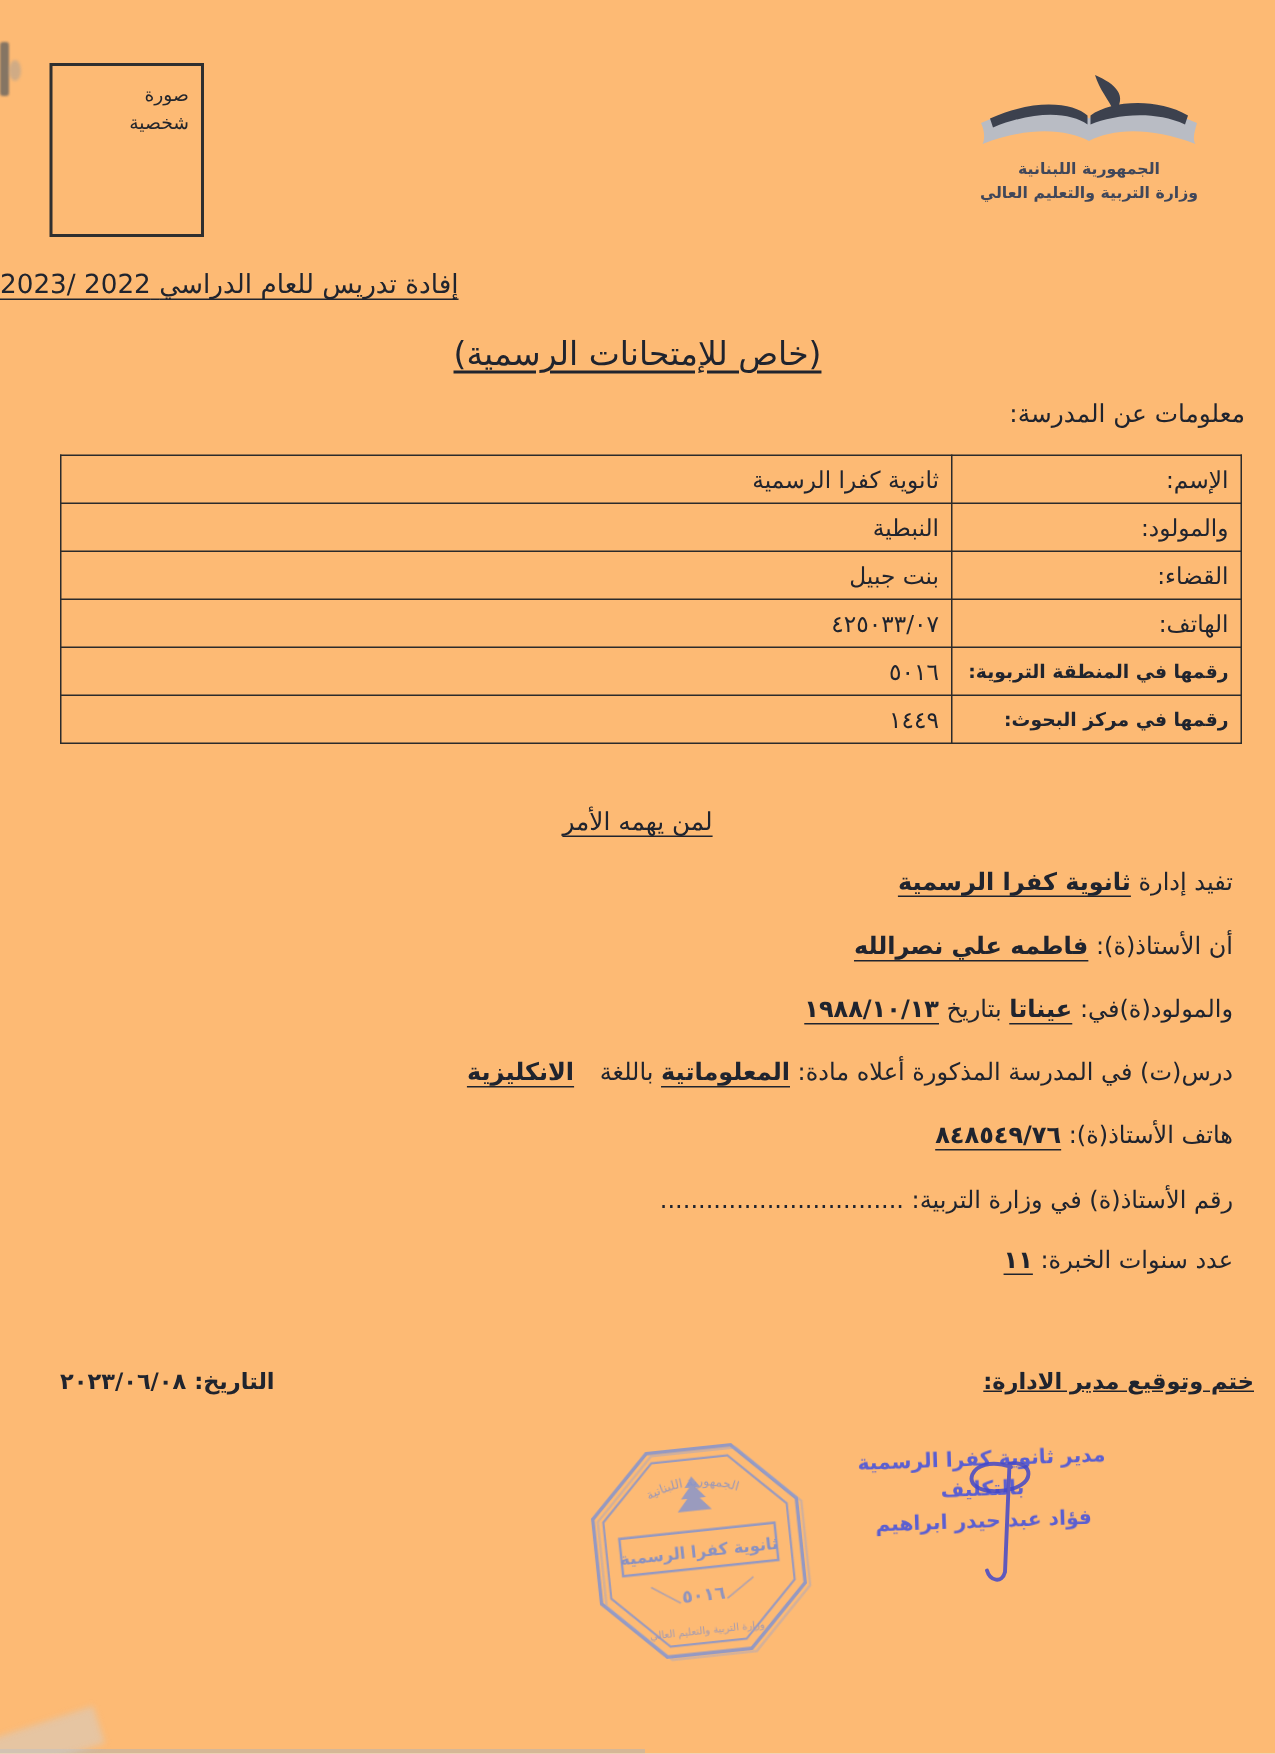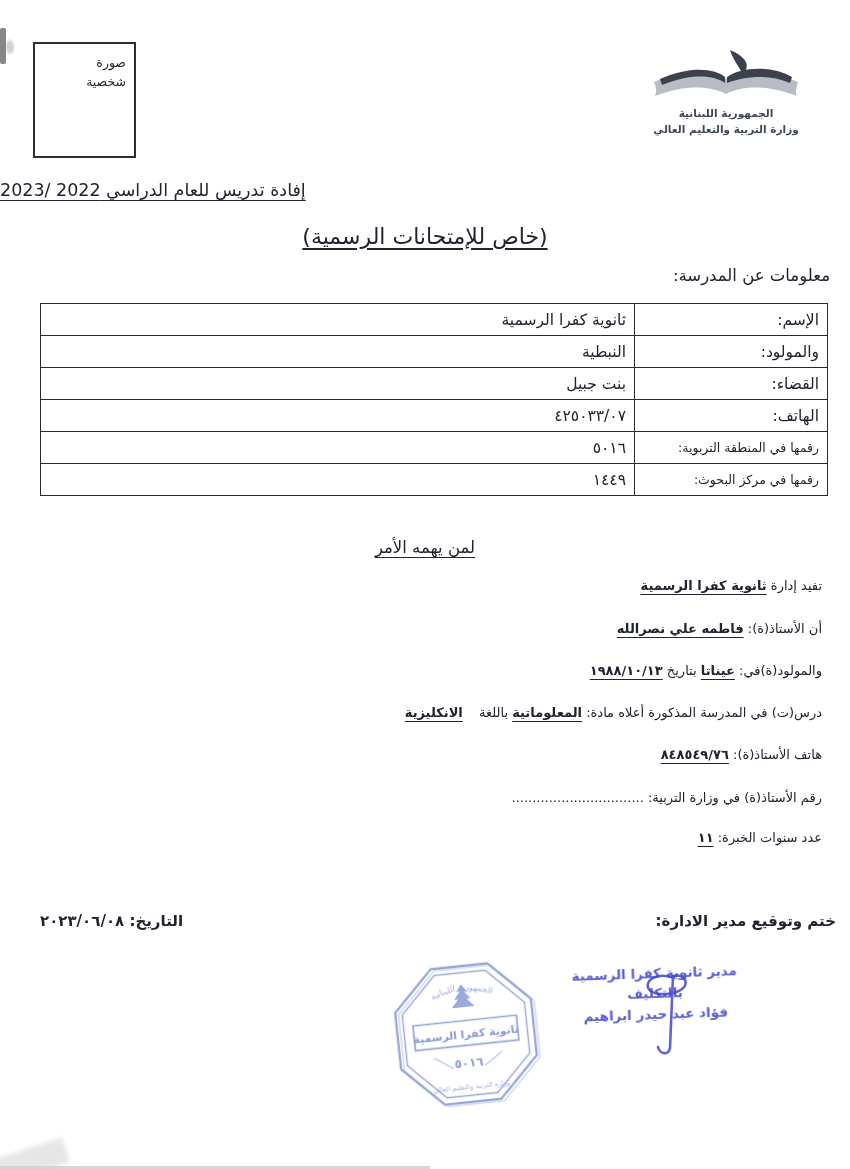--- a/index.html
+++ b/index.html
@@ -1,18 +1,18 @@
 <!DOCTYPE html>
 <html lang="ar" dir="rtl"><head>
 <meta charset="utf-8">
 <style>
   html,body{margin:0;padding:0;background:#e8e8e8;}
   .page{
     position:relative;width:850px;height:1169px;margin:0 auto;
-    background:#ffffff;overflow:hidden;
+    background:#fdba74;overflow:hidden;
     font-family:"DejaVu Sans",sans-serif;color:#20242e;direction:rtl;
   }
   
   .artifact{position:absolute;pointer-events:none;}
   .edge-left-mark{left:0;top:28px;width:6px;height:36px;background:#5e5e5e;opacity:.75;border-radius:2px;filter:blur(.6px);}
   .edge-left-dot{left:6px;top:40px;width:8px;height:14px;background:#9a9a9a;opacity:.45;border-radius:50%;filter:blur(1px);}
   .edge-bottom-line{left:0;bottom:0;width:430px;height:3px;background:#b5b5b5;opacity:.55;filter:blur(.5px);}
   .edge-bottom-smudge{left:-12px;bottom:-6px;width:80px;height:26px;background:#cfcfcf;opacity:.5;transform:rotate(-18deg);filter:blur(2px);}
   
   .photo-box{
@@ -30,28 +30,28 @@
   .u{text-decoration:underline;text-underline-offset:4px;}
   .bu{font-weight:bold;text-decoration:underline;text-underline-offset:4px;}
   .ltr{direction:ltr;unicode-bidi:isolate;}
   
   .school-heading{position:absolute;top:266px;right:20px;font-size:16.5px;}
   table.school{
     position:absolute;top:303px;left:40px;width:788px;border-collapse:collapse;
   }
   table.school td{border:1.4px solid #2b2b2b;height:31px;vertical-align:middle;}
   td.lbl{width:176px;padding:0 8px;font-size:15.5px;}
-  td.lbl.small{font-size:12.5px;font-weight:normal;margin-left:20px;}
+  td.lbl.small{font-size:12.5px;font-weight:bold;margin-left:20px;}
   td.val{padding:0 8px;font-size:15.5px;}
   
   .concern{position:absolute;top:538px;left:0;width:100%;text-align:center;font-size:16.5px;}
-  .letter-line{position:absolute;right:28px;font-size:13px;white-space:nowrap;}
+  .letter-line{position:absolute;right:28px;font-size:16px;white-space:nowrap;}
   .gap-r{margin-right:12px;}
   
-  .footer-right{position:absolute;top:912px;right:14px;font-size:15px;font-weight:bold;}
+  .footer-right{position:absolute;top:912px;right:14px;font-size:15px;font-weight:bold;text-decoration:underline;}
   .footer-left{position:absolute;top:912px;left:40px;font-size:15px;font-weight:bold;}
   
   .stamp-octagon{position:absolute;left:388px;top:956px;width:156px;height:156px;
     transform:rotate(-6deg);filter:blur(.45px);opacity:.92;}
   .stamp-octagon svg text{fill:#7a8ccd;}
   .name-stamp{
     position:absolute;left:546px;top:963px;width:218px;text-align:center;
     transform:rotate(-2deg);color:#5b5fd1;font-weight:bold;font-size:13.5px;
     line-height:1.5;filter:blur(.35px);
   }

